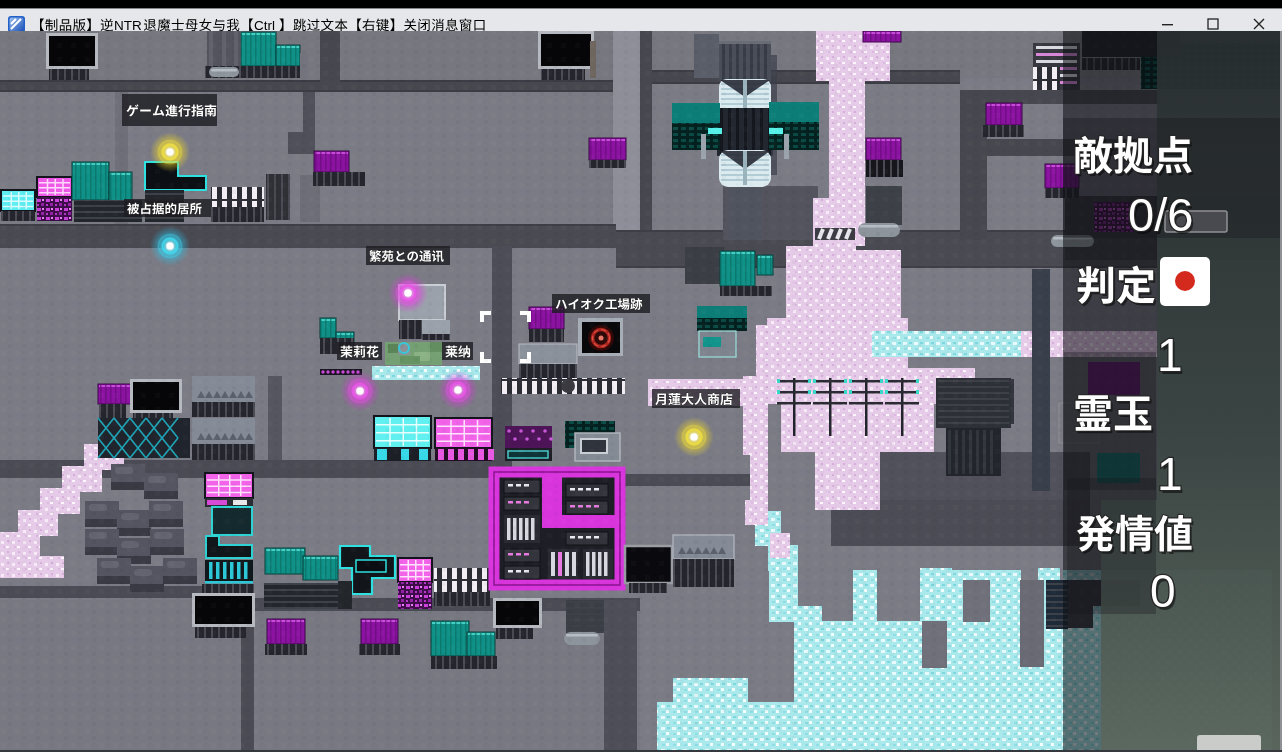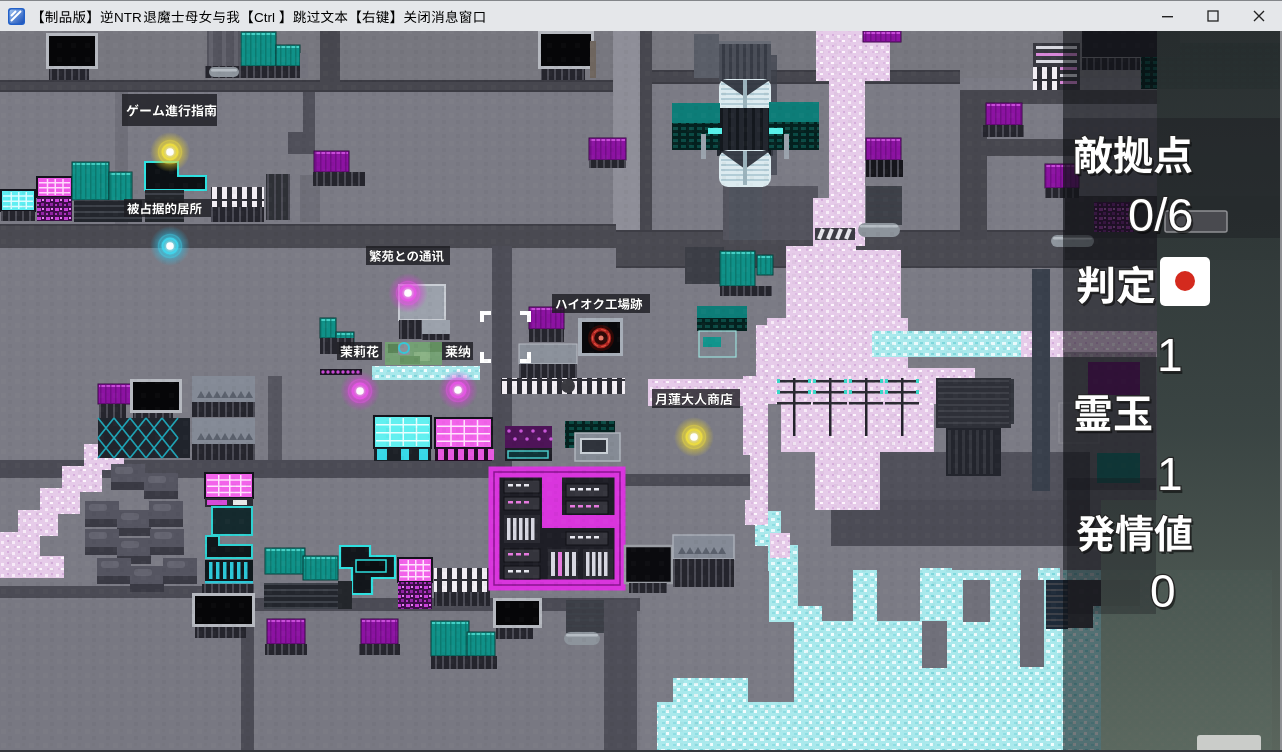--- a/index.html
+++ b/index.html
@@ -1,14 +1,14 @@
 <!DOCTYPE html>
 <html><head><meta charset="utf-8"><style>html,body{margin:0;padding:0;width:1282px;height:752px;overflow:hidden;font-family:"Liberation Sans",sans-serif;background:#000}</style></head><body>
 
-<div style="position:absolute;left:0;top:0;width:1282px;height:31px;background:#e5e7ea;border-top:1px solid #83868a;box-sizing:border-box">
+<div style="position:absolute;left:0;top:8px;width:1282px;height:31px;background:#e5e7ea;border-top:1px solid #83868a;box-sizing:border-box">
 <svg style="position:absolute;left:8px;top:7px" width="17" height="17">
       <rect x="0" y="0" width="17" height="17" rx="3" fill="#2260c8"></rect>
       <rect x="1.5" y="1.5" width="14" height="14" rx="2" fill="url(#icg)"></rect>
       <path d="M3 13 L13 3 M3 8 L8 3" stroke="#fff" stroke-width="2" fill="none"></path>
       <defs>
         <linearGradient id="icg" x1="0" y1="0" x2="1" y2="1">
           <stop offset="0" stop-color="#9fc3f2"></stop>
           <stop offset="1" stop-color="#1a50b8"></stop>
         </linearGradient>
       </defs>

